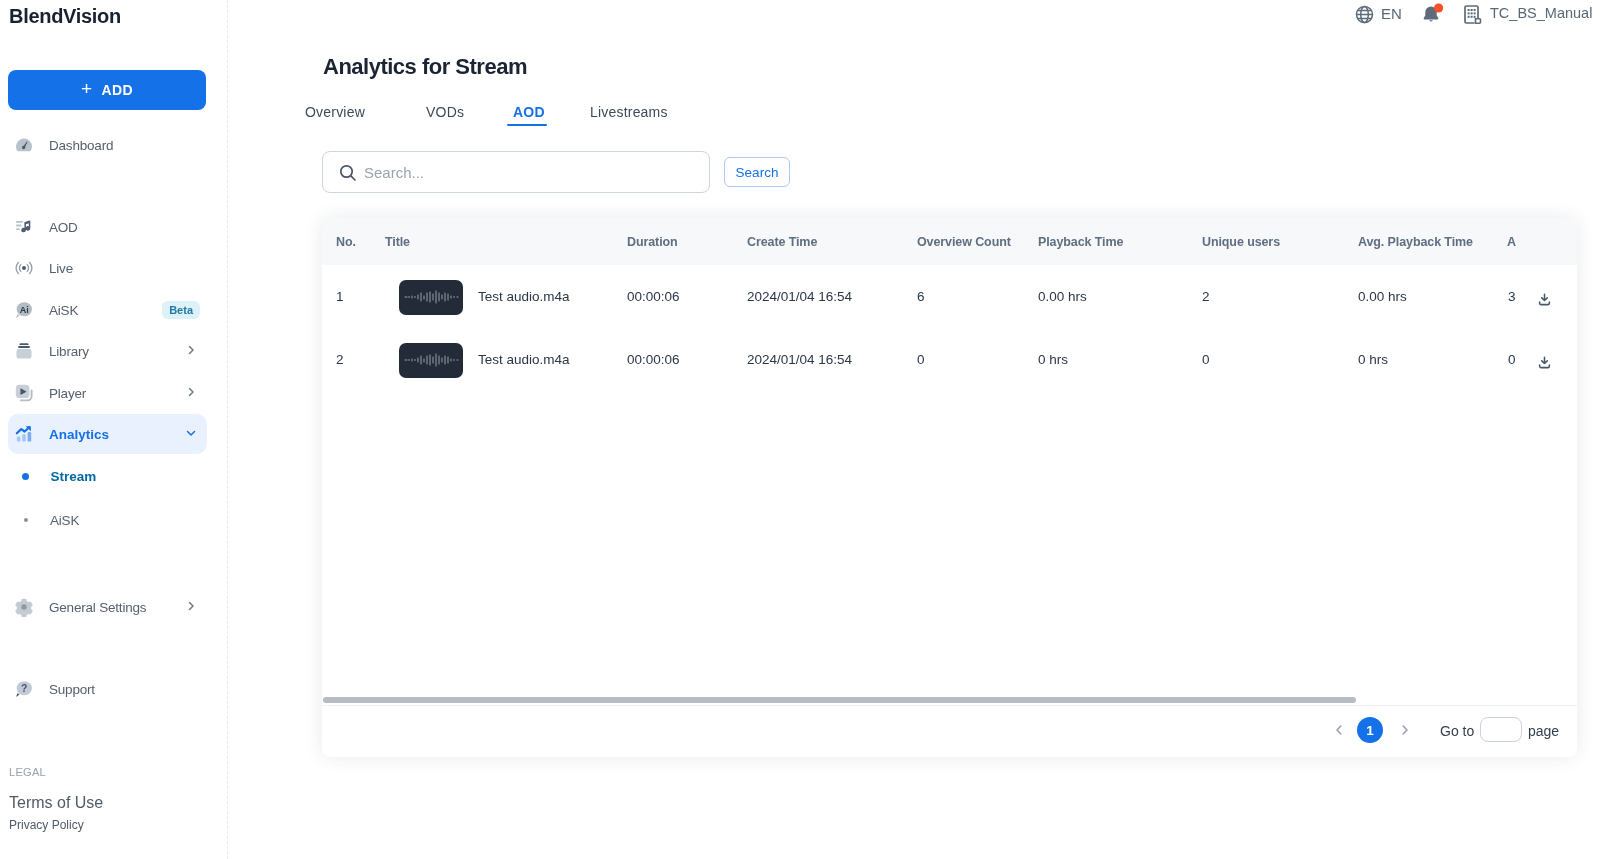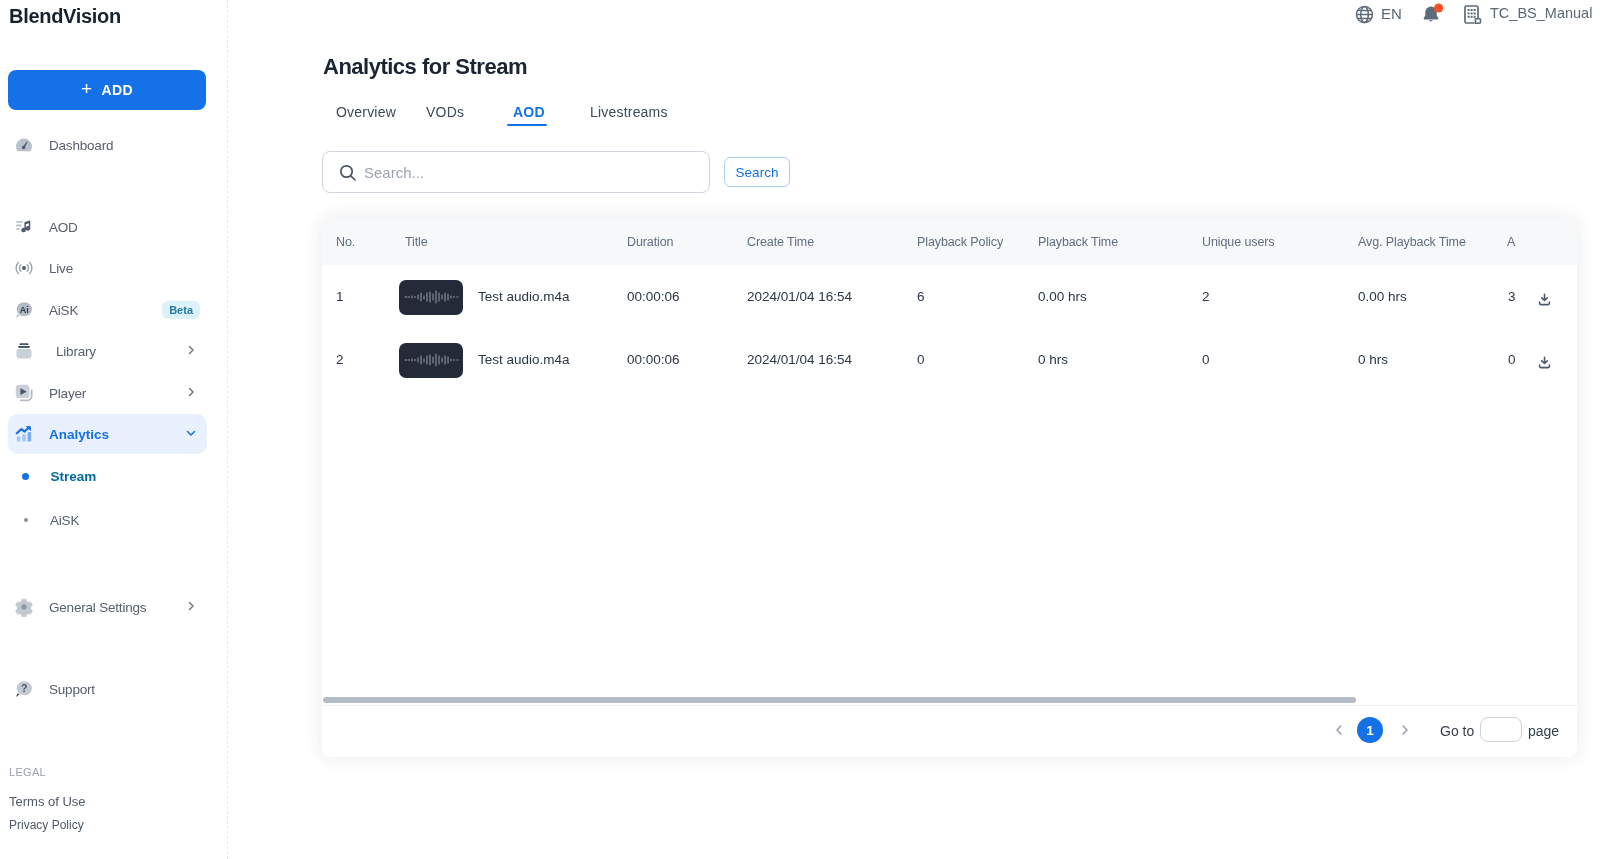--- a/index.html
+++ b/index.html
@@ -17,42 +17,42 @@
 .nav .chev { margin-left:auto; margin-right:10px; color:#707a87; }
 .nav.active { background:#e8f1fd; border-radius:10px; }
 .nav.active .lbl { color:#1571e8; font-weight:700; letter-spacing:0; }
 .beta { margin-left:auto; margin-right:7px; background:#ddf1f9; color:#2279a5; font-size:11px; font-weight:700; padding:3px 7px; border-radius:6px; }
 .chevsvg { width:12px; height:12px; }
 .sub .dotblue { width:7px; height:7px; border-radius:50%; background:#1571e8; margin-left:14px; }
 .sub .dotgray { width:4px; height:4px; border-radius:50%; background:#8a919c; margin-left:16px; }
 .sub .lblb { margin-left:21.5px; font-size:13.5px; font-weight:700; color:#0369a1; }
 .sub .lblg { margin-left:22px; font-size:13.5px; color:#57606e; letter-spacing:-0.2px; }
 #legal { position:absolute; left:9px; top:766px; font-size:11px; color:#98a0ab; letter-spacing:0.3px; }
-#terms { position:absolute; left:9px; top:794px; font-size:13px; color:#4f5a68; }
+#terms { position:absolute; left:9px; top:794px; font-size:16px; color:#4f5a68; }
 #privacy { position:absolute; left:9px; top:818px; font-size:12px; color:#4f5a68; }
 
 
 #en { position:absolute; left:1381px; top:5px; font-size:15px; color:#5a6775; }
 #acct { position:absolute; left:1490px; top:5px; font-size:14.5px; color:#5a6775; }
 .topic { position:absolute; top:5px; }
 
 
 #h1 { position:absolute; left:323px; top:54px; font-size:22px; font-weight:700; color:#1a2433; letter-spacing:-0.5px; }
 .tab { position:absolute; top:104px; font-size:14px; font-weight:400; color:#3e4a59; letter-spacing:0.2px; }
 .tab.on { color:#1571e8; font-weight:700; }
 #tabline { position:absolute; left:507px; top:124px; width:40px; height:2px; border-radius:2px; background:#1571e8; }
 #search { position:absolute; left:322px; top:151px; width:388px; height:42px; border:1px solid #cfd5dc; border-radius:8px; background:#fff; }
 #search .mag { position:absolute; left:16px; top:12px; }
 #search .ph { position:absolute; left:41px; top:12px; font-size:15px; color:#9aa3b0; }
 #searchbtn { position:absolute; left:724px; top:157px; width:66px; height:30px; border:1px solid #aecbf2; border-radius:6px; color:#1571e8; font-size:13.5px; font-weight:400; display:flex; align-items:center; justify-content:center; background:#fff; }
 
 
 #card { position:absolute; left:322px; top:218px; width:1255px; height:539px; background:#fff; border-radius:8px; box-shadow:0 0 18px rgba(40,52,72,0.10); }
 #thead { position:absolute; left:0; top:0; width:1255px; height:47px; background:#f7f8fa; border-radius:8px 8px 0 0; }
-.th { position:absolute; top:17px; font-size:12.5px; font-weight:400; color:#5f6e82; letter-spacing:-0.1px; }
+.th { position:absolute; top:17px; font-size:12.5px; font-weight:700; color:#5f6e82; letter-spacing:-0.1px; }
 .td { position:absolute; font-size:13.5px; color:#2b3646; }
 .thumb { position:absolute; left:77px; width:64px; height:35px; background:#232b39; border-radius:7px; overflow:hidden; }
 .dl { position:absolute; left:1216px; width:12px; height:12px; }
 
 
 #sbtrack { position:absolute; left:1px; top:479px; width:1253px; height:6px; border-radius:3px; background:transparent; }
 #sbthumb { position:absolute; left:0px; top:0px; width:1033px; height:5.5px; border-radius:3px; background:#b5bcc4; }
 
 #pager { position:absolute; left:0; top:487px; width:1255px; height:52px; border-top:1px solid #eef0f3; }
 .pchev { position:absolute; top:17px; color:#9aa2ae; }
@@ -109,21 +109,21 @@
       <span class="ic">
           <svg viewBox="0 0 20 20" width="20" height="20">
             <ellipse cx="10.3" cy="9.3" rx="7.6" ry="7" fill="#b3bbc5"></ellipse>
             <path d="M5.5 15.2 3 17.6c-.4.3-.9-.1-.7-.6l1.2-2.8z" fill="#b3bbc5"></path>
             <text x="10.3" y="12.6" font-family="Liberation Sans" font-size="9" font-weight="bold" fill="#323d4b" text-anchor="middle">Ai</text>
           </svg>
         </span>
       <span class="lbl">AiSK</span>
       <span class="beta">Beta</span>
     </div>
-    <div class="nav" style="top:331px;gap:7px;">
+    <div class="nav" style="top:331px;">
       <span class="ic">
           <svg viewBox="0 0 20 20" width="20" height="20">
             <path d="M6.5 2.2h7a1 1 0 0 1 1 1v.9h-9v-.9a1 1 0 0 1 1-1z" fill="#47586a"></path>
             <rect x="4.2" y="5" width="11.6" height="2" rx="0.7" fill="#47586a"></rect>
             <path d="M4.5 8h11a2 2 0 0 1 2 2v5.3a2.2 2.2 0 0 1-2.2 2.2H4.7a2.2 2.2 0 0 1-2.2-2.2V10a2 2 0 0 1 2-2z" fill="#c8cfd7"></path>
           </svg>
         </span>
       <span class="lbl">Library</span>
       <span class="chev"><svg class="chevsvg" viewBox="0 0 12 12">
             <path d="M4.5 2.5 8 6l-3.5 3.5" stroke="#707a87" stroke-width="1.5" fill="none" stroke-linecap="round" stroke-linejoin="round"></path>
@@ -220,42 +220,42 @@
           <rect x="3.6" y="10.8" width="2" height="2"></rect>
           <rect x="6.6" y="10.8" width="2" height="2"></rect>
           <rect x="9.6" y="10.8" width="2" height="2"></rect>
         </g>
         <path d="M10.5 13h5.5a1 1 0 0 1 1 1v4a1 1 0 0 1-1 1h-5.5z" fill="#fff"></path>
         <path d="M11.5 13.8h4a1 1 0 0 1 1 1v2.4a1 1 0 0 1-1 1h-4z" fill="none" stroke="#5d6b7a" stroke-width="1.6"></path>
       </svg></div>
   <div id="acct">TC_BS_Manual</div>
 
   <div id="h1">Analytics for Stream</div>
-  <div class="tab" style="left:336px;">Overview</div>
+  <div class="tab" style="left:305px;">Overview</div>
   <div class="tab" style="left:426px;">VODs</div>
   <div class="tab on" style="left:513px;">AOD</div>
   <div class="tab" style="left:590px;">Livestreams</div>
   <div id="tabline"></div>
 
   <div id="search">
     <span class="mag"><svg width="18" height="18" viewBox="0 0 18 18">
           <circle cx="7.5" cy="7.5" r="5.7" fill="none" stroke="#4a5564" stroke-width="1.7"></circle>
           <path d="M11.8 11.8 16 16" stroke="#4a5564" stroke-width="1.7" stroke-linecap="round"></path>
         </svg></span>
     <span class="ph">Search...</span>
   </div>
   <div id="searchbtn">Search</div>
 
   <div id="card">
     <div id="thead">
       <div class="th" style="left:14px;">No.</div>
-      <div class="th" style="left:83px;">Title</div>
+      <div class="th" style="left:63px;">Title</div>
       <div class="th" style="left:305px;">Duration</div>
       <div class="th" style="left:425px;">Create Time</div>
-      <div class="th" style="left:595px;">Playback Policy</div>
+      <div class="th" style="left:595px;">Overview Count</div>
       <div class="th" style="left:716px;">Playback Time</div>
       <div class="th" style="left:880px;">Unique users</div>
       <div class="th" style="left:1036px;">Avg. Playback Time</div>
       <div class="th" style="left:1185px;">A</div>
     </div>
 
     <div class="td" style="left:14px; top:71px;">1</div>
     <div class="thumb" style="top:62px;">
       <svg width="64" height="35" viewBox="0 0 64 35">
           <g stroke="#99a0ab" stroke-width="1" stroke-linecap="round">

